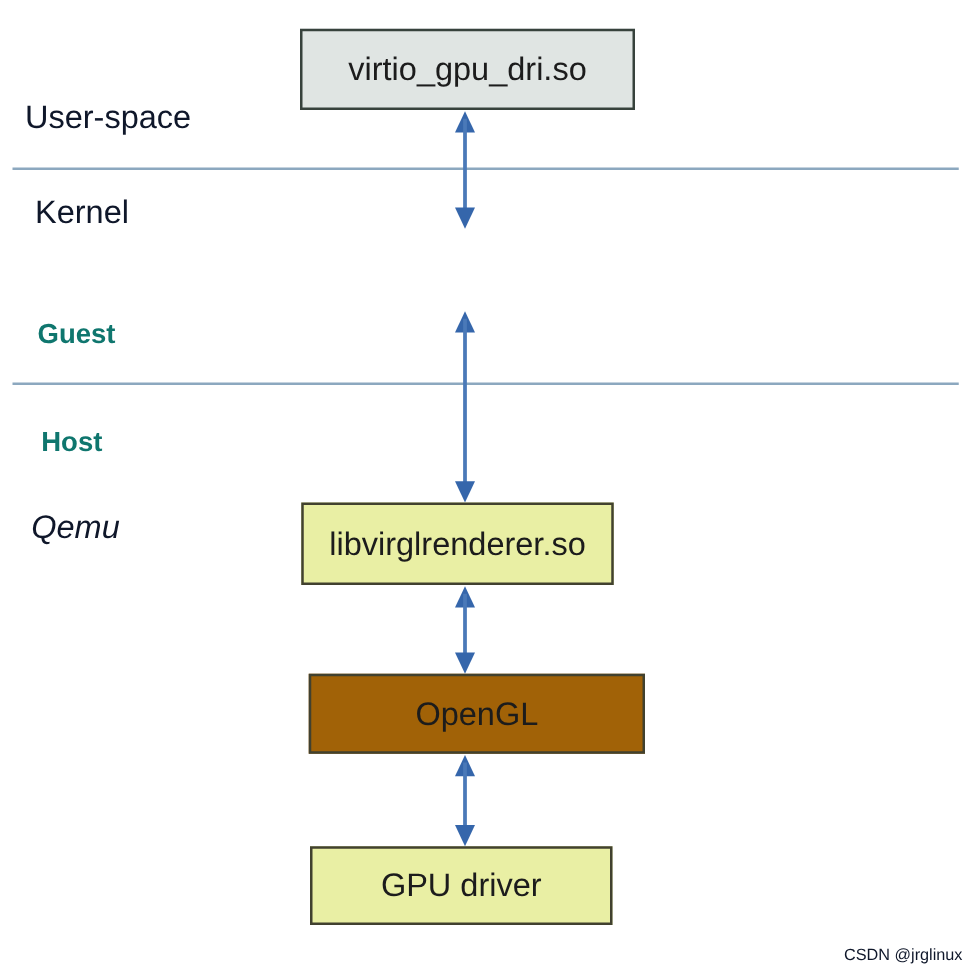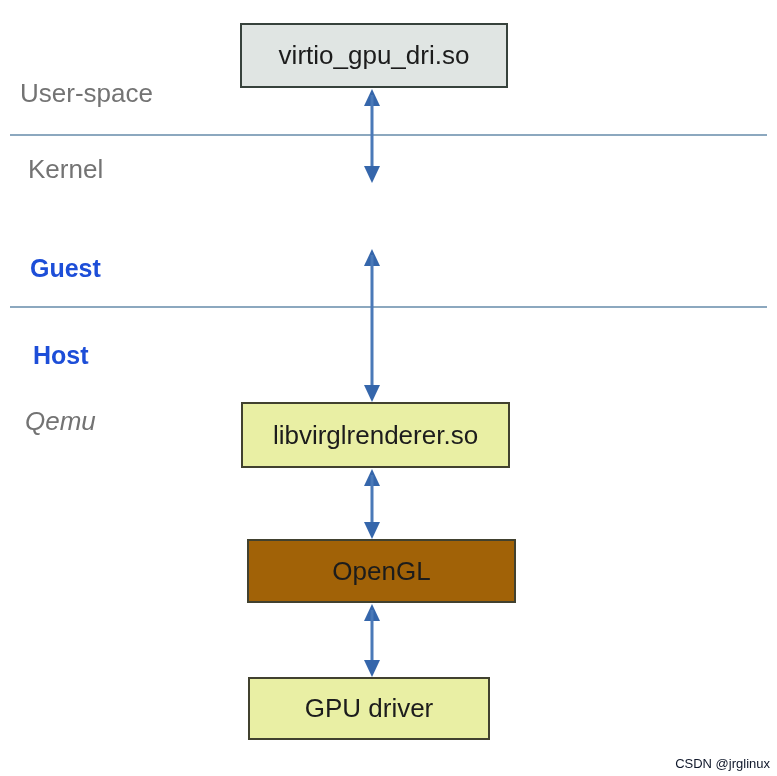--- a/index.html
+++ b/index.html
@@ -13,28 +13,28 @@
     width: 777px;
     height: 776px;
     background: #ffffff;
     overflow: hidden;
   }
 
   
   .zone-label {
     position: absolute;
     font-size: 26px;
-    color: #737373;
+    color: #0f172a;
     white-space: nowrap;
     line-height: 1.1;
   }
   .zone-label.red {
-    color: #1d4ed8;
+    color: #0f766e;
     font-weight: bold;
-    font-size: 25px;
+    font-size: 22px;
   }
   #lbl-user-space { left: 20px; top: 79px; }
   #lbl-kernel     { left: 28px; top: 155px; }
   #lbl-guest      { left: 30px; top: 255px; }
   #lbl-host       { left: 33px; top: 342px; }
   #lbl-qemu       { left: 25px; top: 407px; font-style: italic; }
 
   
   .separator {
     position: absolute;
@@ -55,21 +55,21 @@
     display: flex;
     align-items: center;
     justify-content: center;
     font-size: 26px;
     color: #1c1c1c;
     z-index: 3;
     white-space: nowrap;
   }
   #box-virtio-gpu-dri    { left: 240px; top: 23px;  width: 268px; height: 65px; }
   #box-virtio-gpu-ko     { left: 241px; top: 183px; width: 267px; height: 65px; }
-  #box-libvirglrenderer  { left: 241px; top: 402px; width: 269px; height: 66px; border-color: #41412f; }
+  #box-libvirglrenderer  { left: 241px; top: 402px; width: 250px; height: 66px; border-color: #41412f; }
   #box-opengl            { left: 247px; top: 539px; width: 269px; height: 64px; border-color: #41412f; }
   #box-gpu-driver        { left: 248px; top: 677px; width: 242px; height: 63px; border-color: #41412f; }
 
   
   .v-arrow {
     position: absolute;
     left: 363px;          
     width: 18px;
     z-index: 2;
   }

